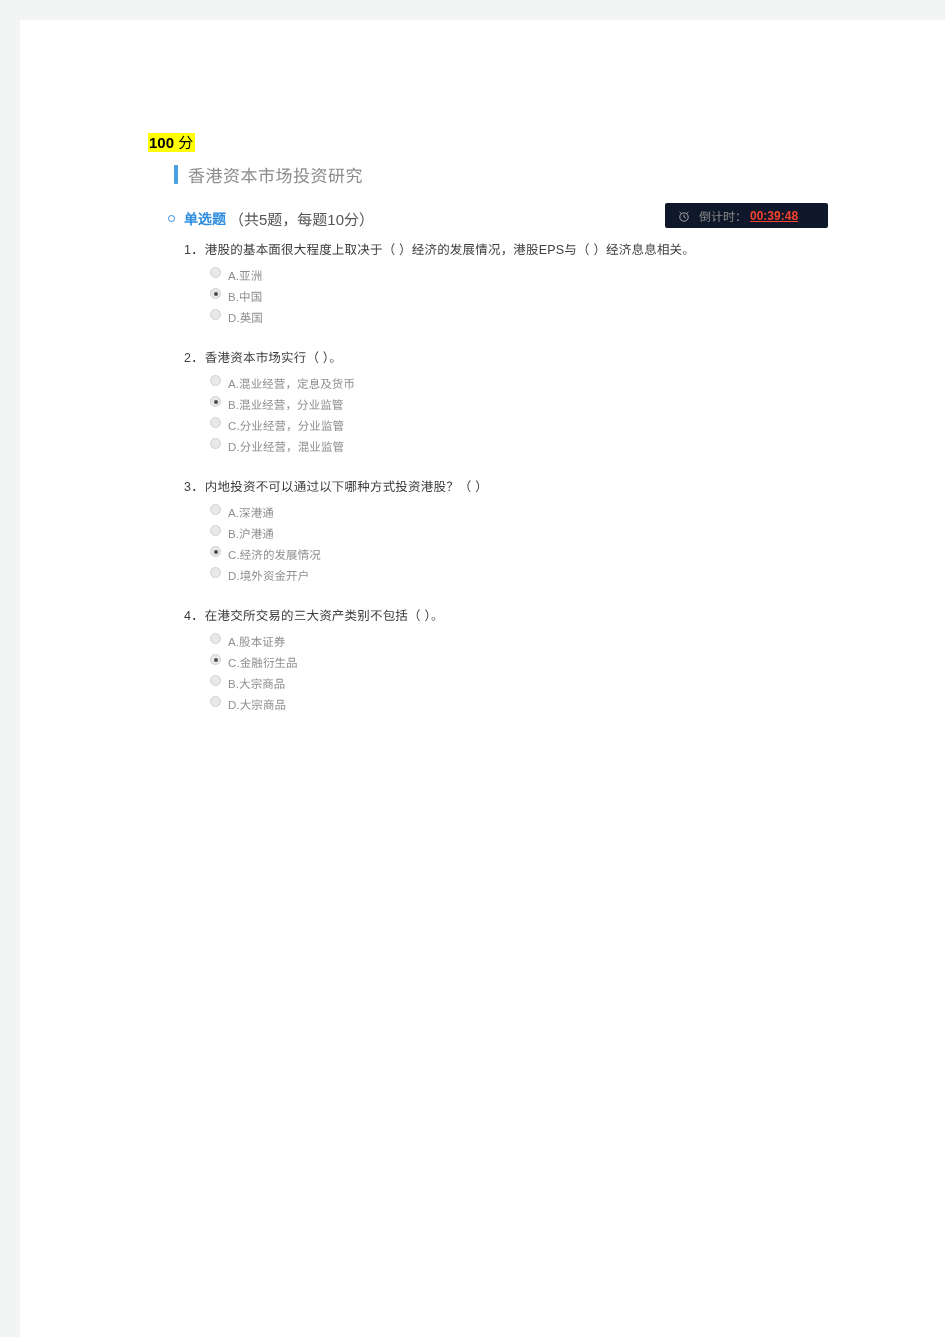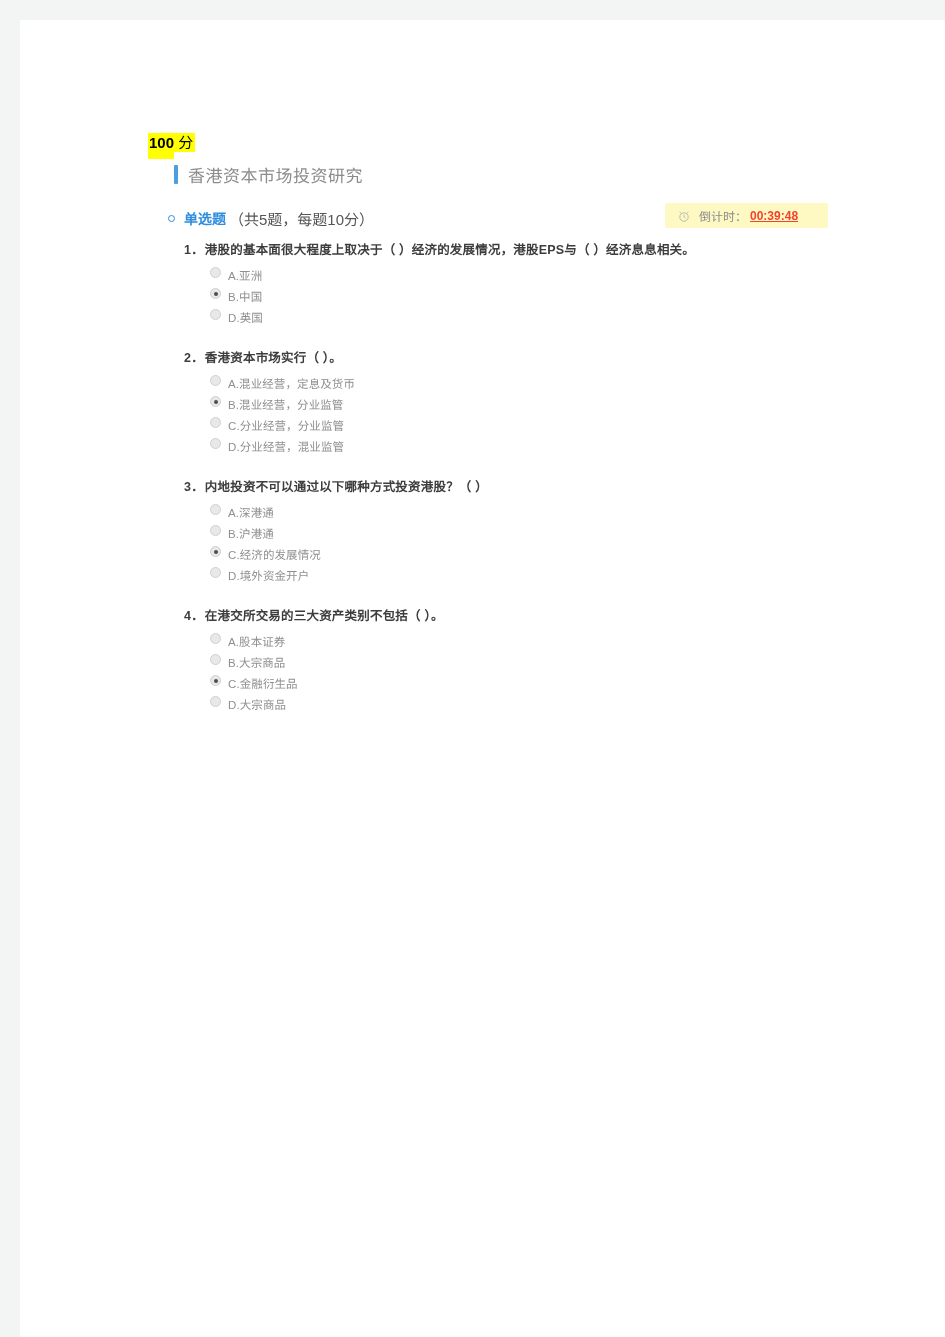--- a/index.html
+++ b/index.html
@@ -32,21 +32,21 @@
     top: 113px;
     font-size: 15px;
     line-height: 20px;
     color: #000000;
     white-space: nowrap;
   }
   .score-value {
     background: #ffff00;
     font-weight: bold;
     color: #000000;
-    padding: 1px 0 8px 1px;
+    padding: 1px 0 1px 1px;
   }
   .score-unit {
     background: #ffff00;
     color: #000000;
     padding: 1px 2px 1px 0;
   }
 
   .paper-title {
     position: absolute;
     left: 154px;
@@ -100,21 +100,21 @@
     margin-left: 3px;
     white-space: nowrap;
   }
 
   .timer-box {
     position: absolute;
     left: 645px;
     top: 183px;
     width: 163px;
     height: 25px;
-    background: #fef9c3;
+    background: #0f172a;
     border-radius: 2px;
     display: flex;
     align-items: center;
     padding-left: 12px;
     box-sizing: border-box;
   }
   .timer-icon {
     width: 14px;
     height: 14px;
     flex: 0 0 auto;
@@ -139,21 +139,21 @@
     position: absolute;
     left: 164px;
     top: 221px;
     width: 700px;
   }
   .question-block {
     margin-bottom: 19px;
   }
   .question-title {
     font-size: 12.5px;
-    font-weight: bold;
+    font-weight: normal;
     color: #3d3d3d;
     line-height: 19px;
     letter-spacing: 0.2px;
     white-space: nowrap;
   }
   .q-num {
     margin-right: 1px;
   }
   .options {
     margin-top: 7px;
@@ -287,26 +287,26 @@
         </div>
       </div>
       <div class="question-block">
         <div class="question-title"><span class="q-num">4．</span><span>在港交所交易的三大资产类别不包括（ ）。</span></div>
         <div class="options">
           <div class="option-row">
             <span class="radio"></span>
             <span class="option-text">A.股本证券</span>
           </div>
           <div class="option-row">
-            <span class="radio"></span>
-            <span class="option-text">B.大宗商品</span>
-          </div>
-          <div class="option-row">
             <span class="radio checked"></span>
             <span class="option-text">C.金融衍生品</span>
+          </div>
+          <div class="option-row">
+            <span class="radio"></span>
+            <span class="option-text">B.大宗商品</span>
           </div>
           <div class="option-row">
             <span class="radio"></span>
             <span class="option-text">D.大宗商品</span>
           </div>
         </div>
       </div>
     </div>
 
 </div>

